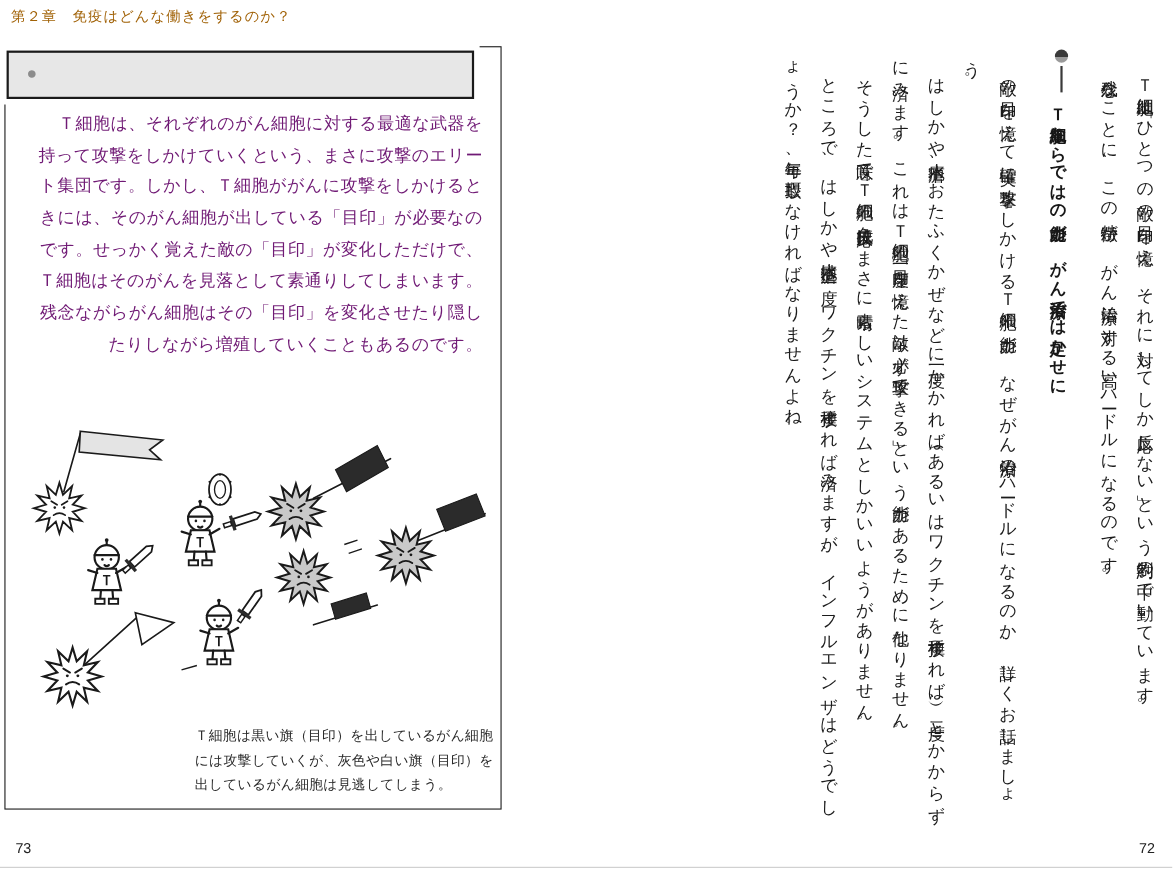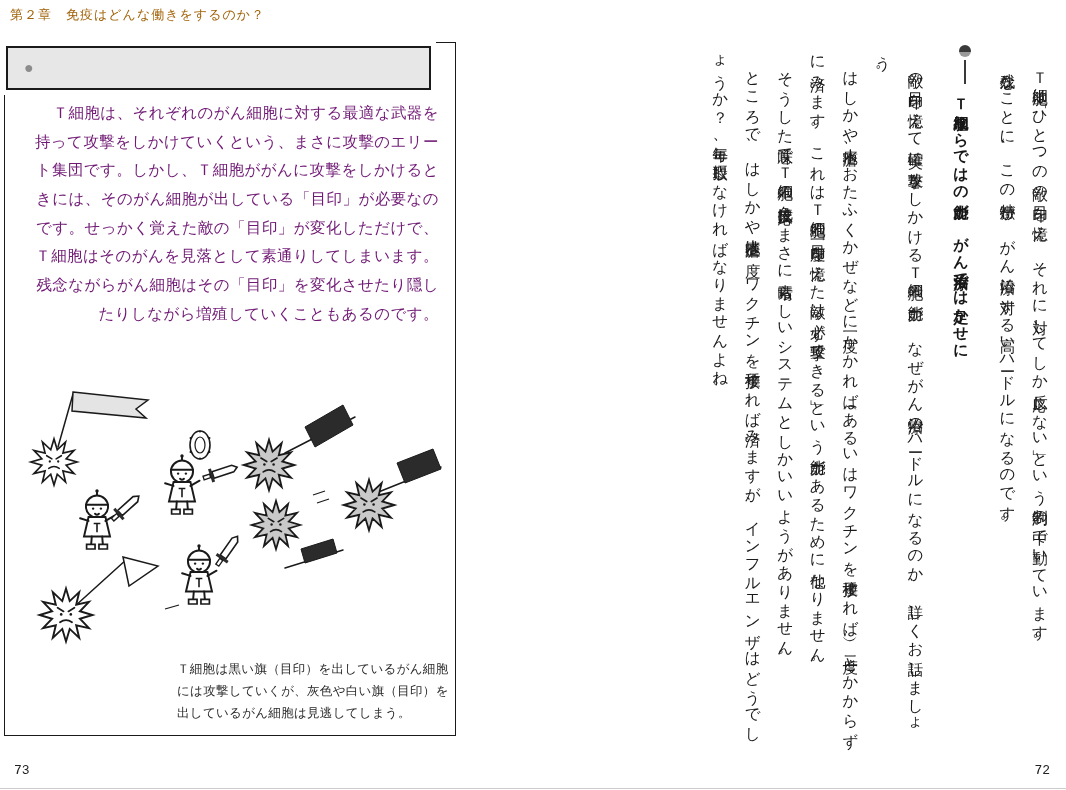--- a/index.html
+++ b/index.html
@@ -31,21 +31,21 @@
     text-indent:1em; color:#701a75;text-align:right;
   }
   .illustration {
     position:absolute; left:12px; top:324px; width:432px; height:278px;
   }
   .caption {
     position:absolute; left:160px; top:604px; width:282px; margin:12px;
     font-size:12.5px; line-height:1.75; letter-spacing:0.3px; color:#2a2a2a;
   }
   .pageno { position:absolute; bottom:12px; font-size:13px;
-    font-family:Liberation Mono, monospace; color:#222; }
+    font-family:Liberation Sans, sans-serif; color:#222; }
   .pageno-left { left:14px; }
   .pageno-right { right:16px;margin-left:32px; }
   .bottom-rule { position:absolute; left:0; right:0; bottom:1px; height:1px; background:#cccccc; }
 
   
   .v-text {
     position:absolute; top:45px; right:10px; height:697px;
     writing-mode:vertical-rl; text-orientation:mixed;
     font-family:"Liberation Serif","DejaVu Serif",serif;
     font-size:15.5px; line-height:2.1; letter-spacing:1px; color:#1b1b1b;

